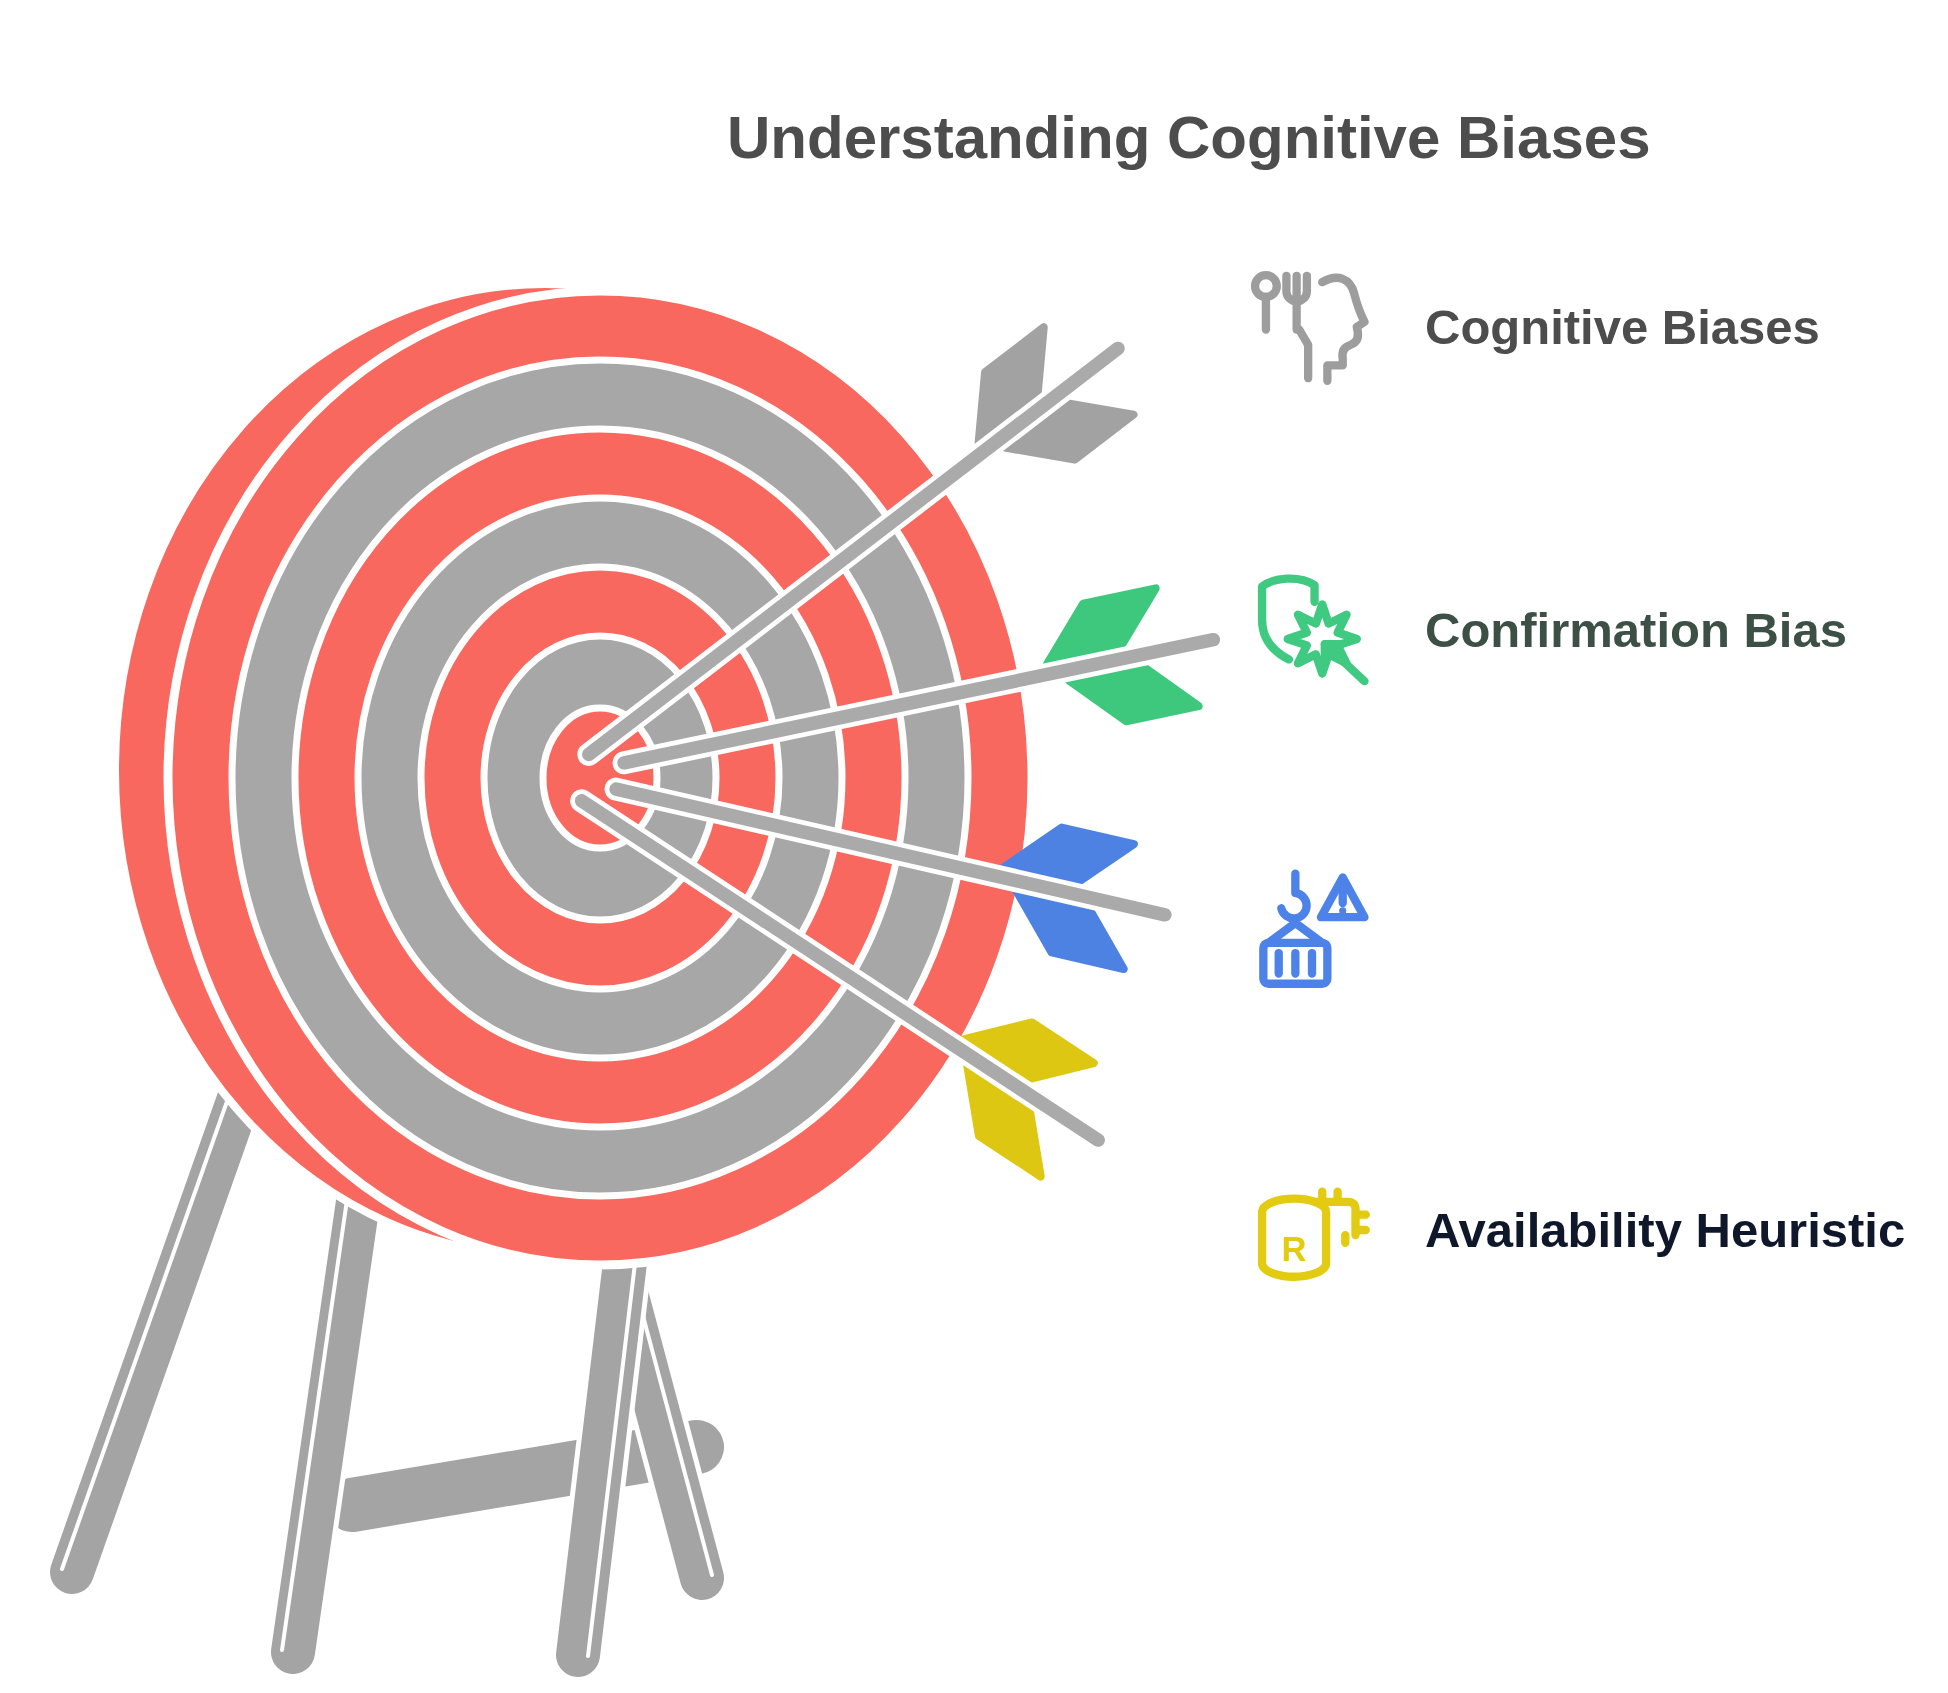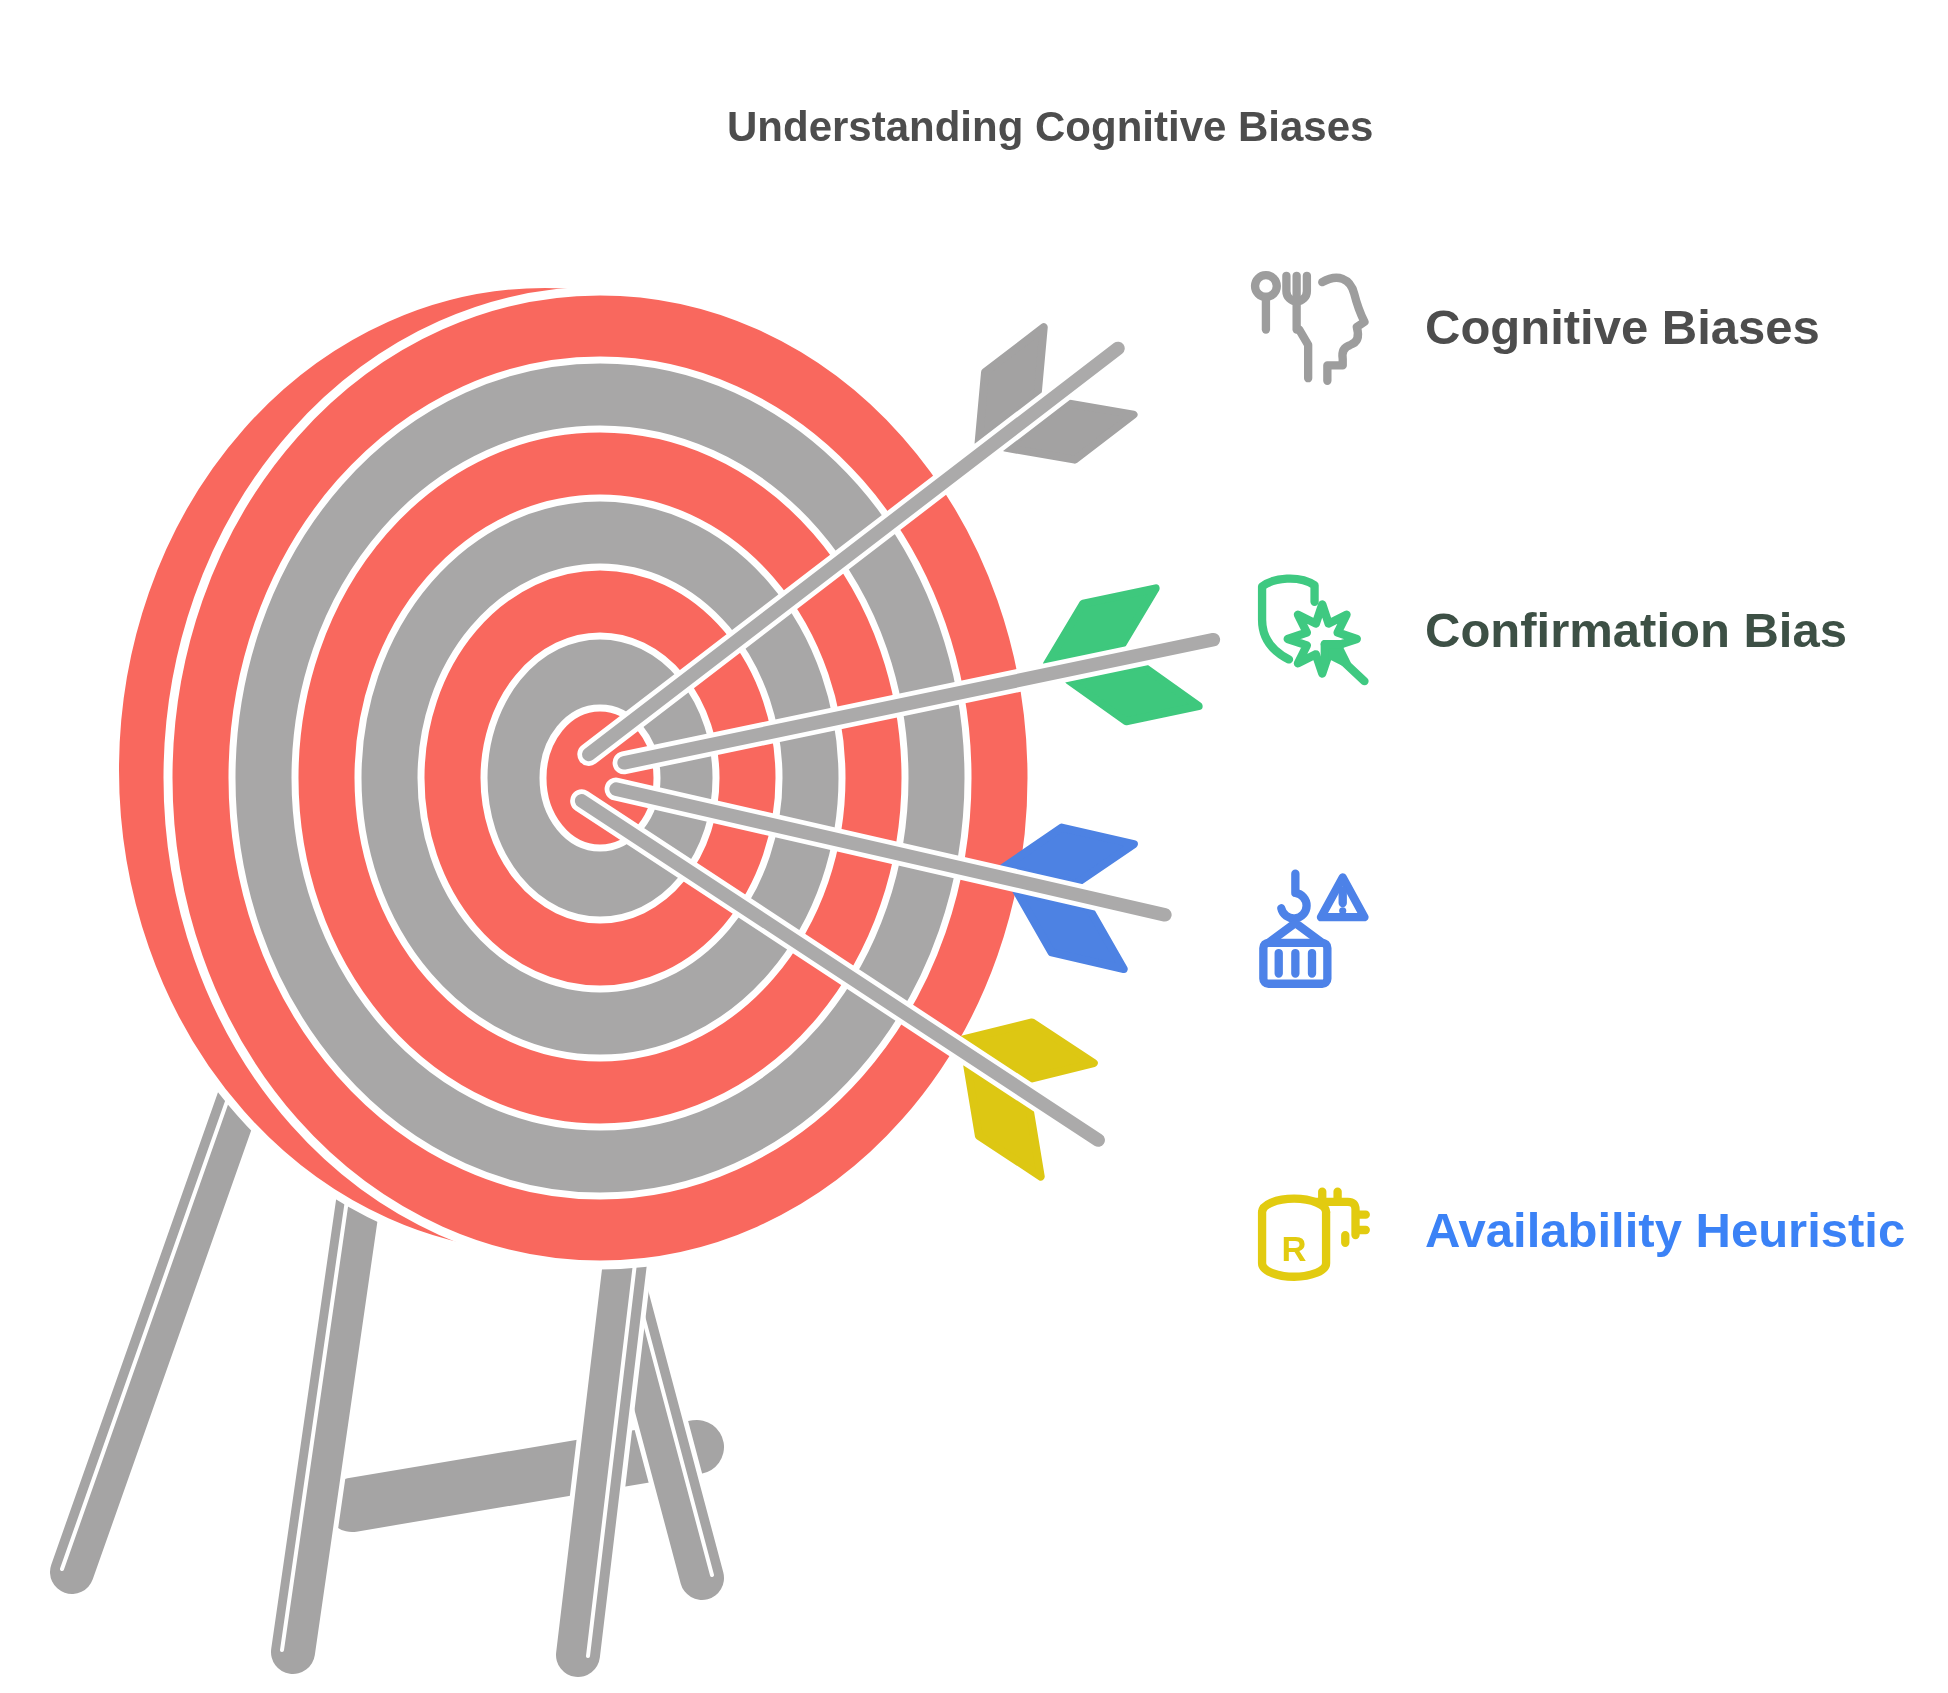--- a/index.html
+++ b/index.html
@@ -8,21 +8,21 @@
     width:1948px;height:1693px;
     background:#ffffff;
     overflow:hidden;
     font-family:"Liberation Sans", sans-serif;
   }
   .scene{position:absolute;left:0;top:0;width:1948px;height:1693px;}
   .title{
     position:absolute;
     left:727px;top:103px;
     margin:0;
-    font-size:42px;
+    font-size:60px;
     font-weight:bold;
     letter-spacing:0px;
     color:var(--title-color,#4d4d4d);
     white-space:nowrap;
   }
   .item{
     position:absolute;
     display:flex;
     align-items:center;
     gap:49px;
@@ -158,16 +158,16 @@
     </svg>
   </div>
 
   <div class="item" style="left:1248px;top:1166px;">
     <svg class="item-icon" viewBox="0 0 100 100" style="color: rgb(226, 203, 16);">
       <path class="ic" d="M50,28 H78 Q84,28 84,34 V54 M58,20 V28 M70,20 V28 M84,38 H92 M84,50 H92 M76,54 V60"></path>
       <ellipse class="ic ic-white" cx="36" cy="36" rx="25" ry="10.5"></ellipse>
       <path class="ic ic-white" d="M11,36 V76 a25,10.5 0 0 0 50,0 V36"></path>
       <text x="36" y="74" text-anchor="middle" font-family="Liberation Sans, sans-serif" font-size="27" font-weight="bold" fill="currentColor">R</text>
     </svg>
-    <div class="item-label" style="color: #3b82f6;">Availability Heuristic</div>
+    <div class="item-label" style="color: #0f172a;">Availability Heuristic</div>
   </div>
 
 </div>
 
 </body></html>

